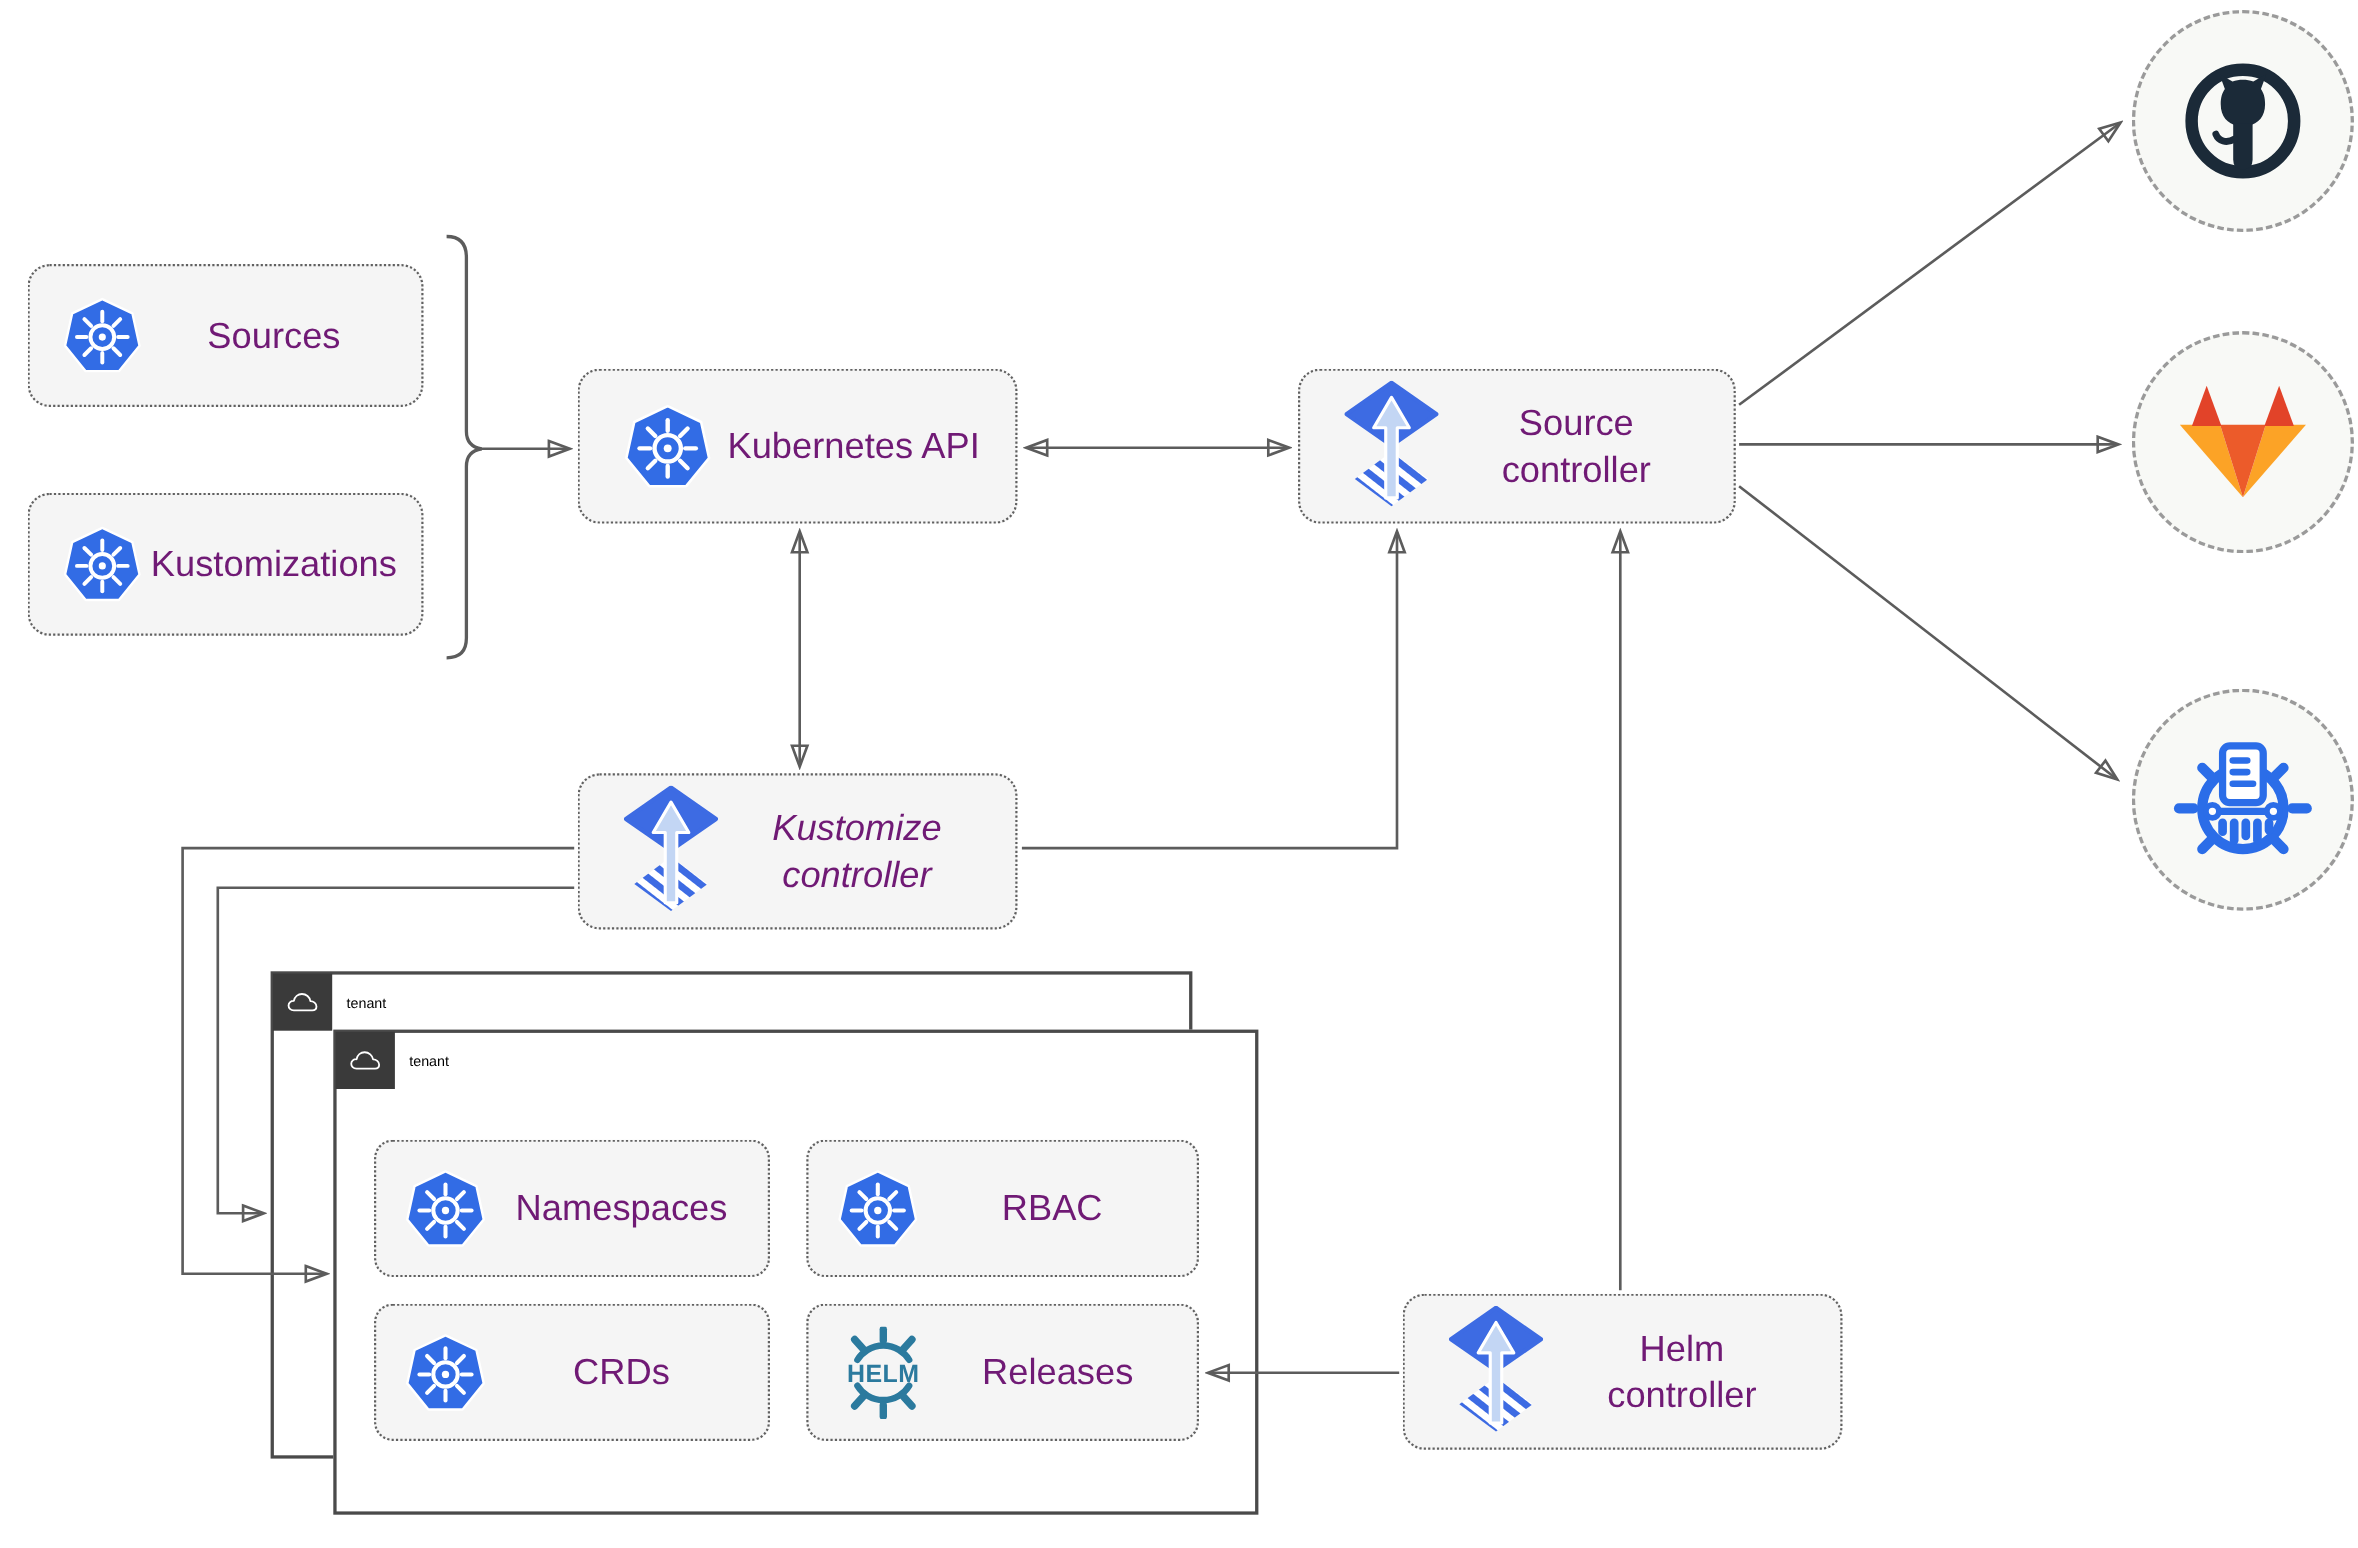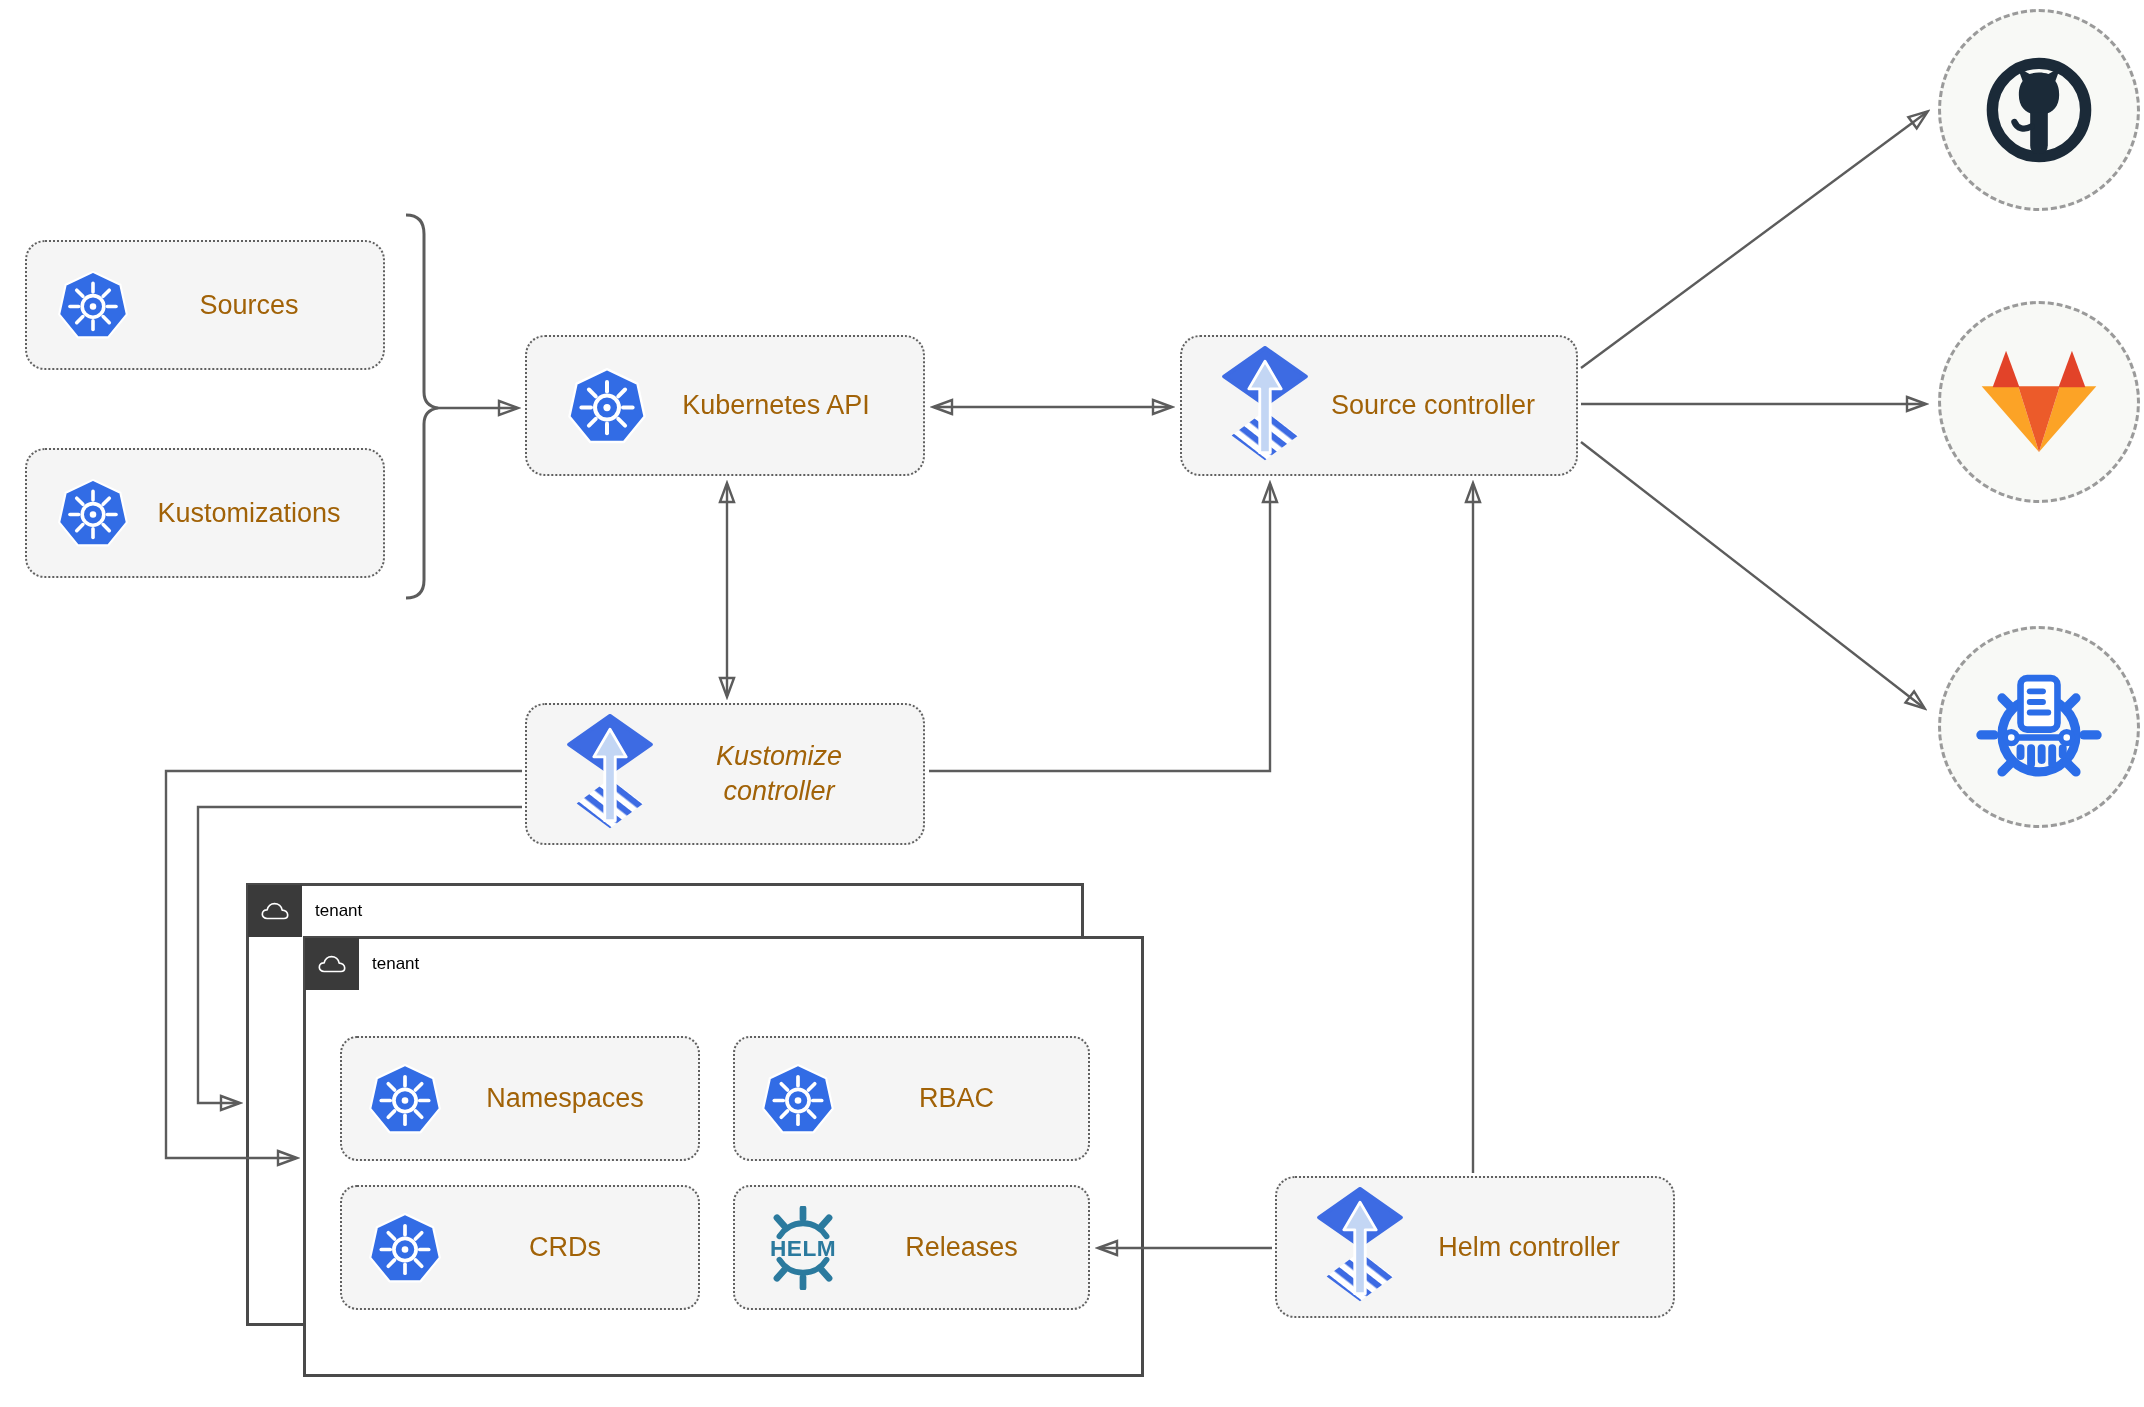--- a/index.html
+++ b/index.html
@@ -2,34 +2,34 @@
 <html><head>
 <meta charset="utf-8">
 <style>
   html,body{margin:0;padding:0;background:#ffffff;}
   #canvas{position:relative;width:2144px;height:1407px;background:#ffffff;
           font-family:"Liberation Sans", sans-serif;overflow:hidden;}
 
   
   .node{position:absolute;background:#f5f5f5;border:2px dotted #606060;border-radius:20px;
         display:flex;align-items:center;box-sizing:border-box;z-index:3;}
-  .node .lbl{flex:1;text-align:center;font-size:27px;color:#a16207;line-height:1.28;}
+  .node .lbl{flex:1;text-align:center;font-size:33px;color:#701a75;line-height:1.28;}
   .node .ic{flex:0 0 auto;display:flex;align-items:center;justify-content:center;}
 
   
   .endpoint{position:absolute;width:202px;height:202px;border-radius:50%;
             border:3px dashed #9a9a9a;background:#f8f9f6;box-sizing:border-box;
             display:flex;align-items:center;justify-content:center;z-index:3;}
 
   
   .tenant{position:absolute;background:#ffffff;border:3px solid #4a4a4a;box-sizing:border-box;}
   .tenant .tab{position:absolute;top:-1px;left:-1px;width:54px;height:52px;background:#3a3a3a;
                display:flex;align-items:center;justify-content:center;}
   .tenant .tlabel{position:absolute;top:-1px;left:66px;height:52px;display:flex;align-items:center;
-                  font-size:17px;color:#000;}
+                  font-size:13px;color:#000;}
 
   #tenant-back{left:246px;top:883px;width:838px;height:443px;z-index:1;}
   #tenant-front{left:303px;top:936px;width:841px;height:441px;z-index:2;}
 
   
   .item{border-radius:17px;z-index:4;justify-content:space-between;}
   #box-namespaces{left:340px;top:1036px;width:360px;height:125px;}
   #box-rbac{left:733px;top:1036px;width:357px;height:125px;}
   #box-crds{left:340px;top:1185px;width:360px;height:125px;}
   #box-releases{left:733px;top:1185px;width:357px;height:125px;}

